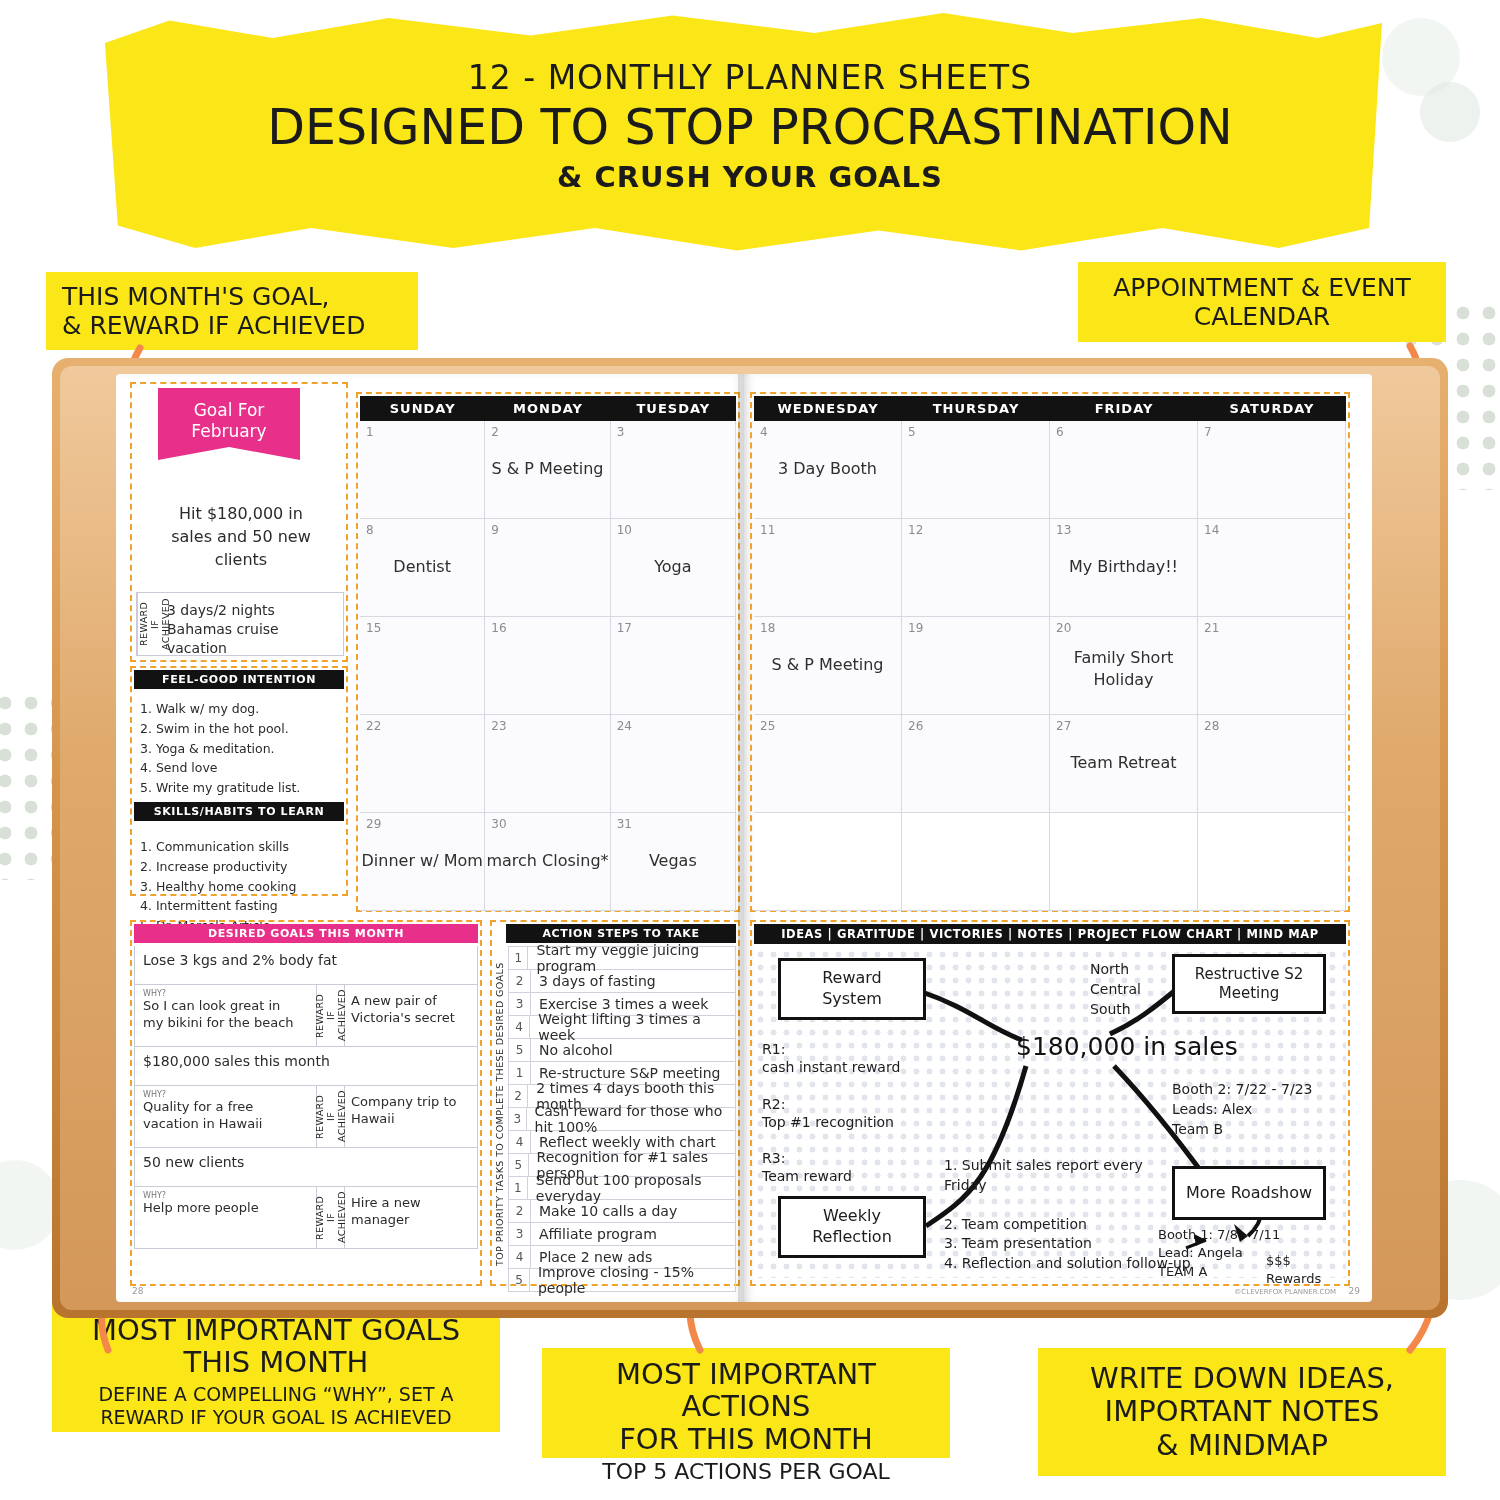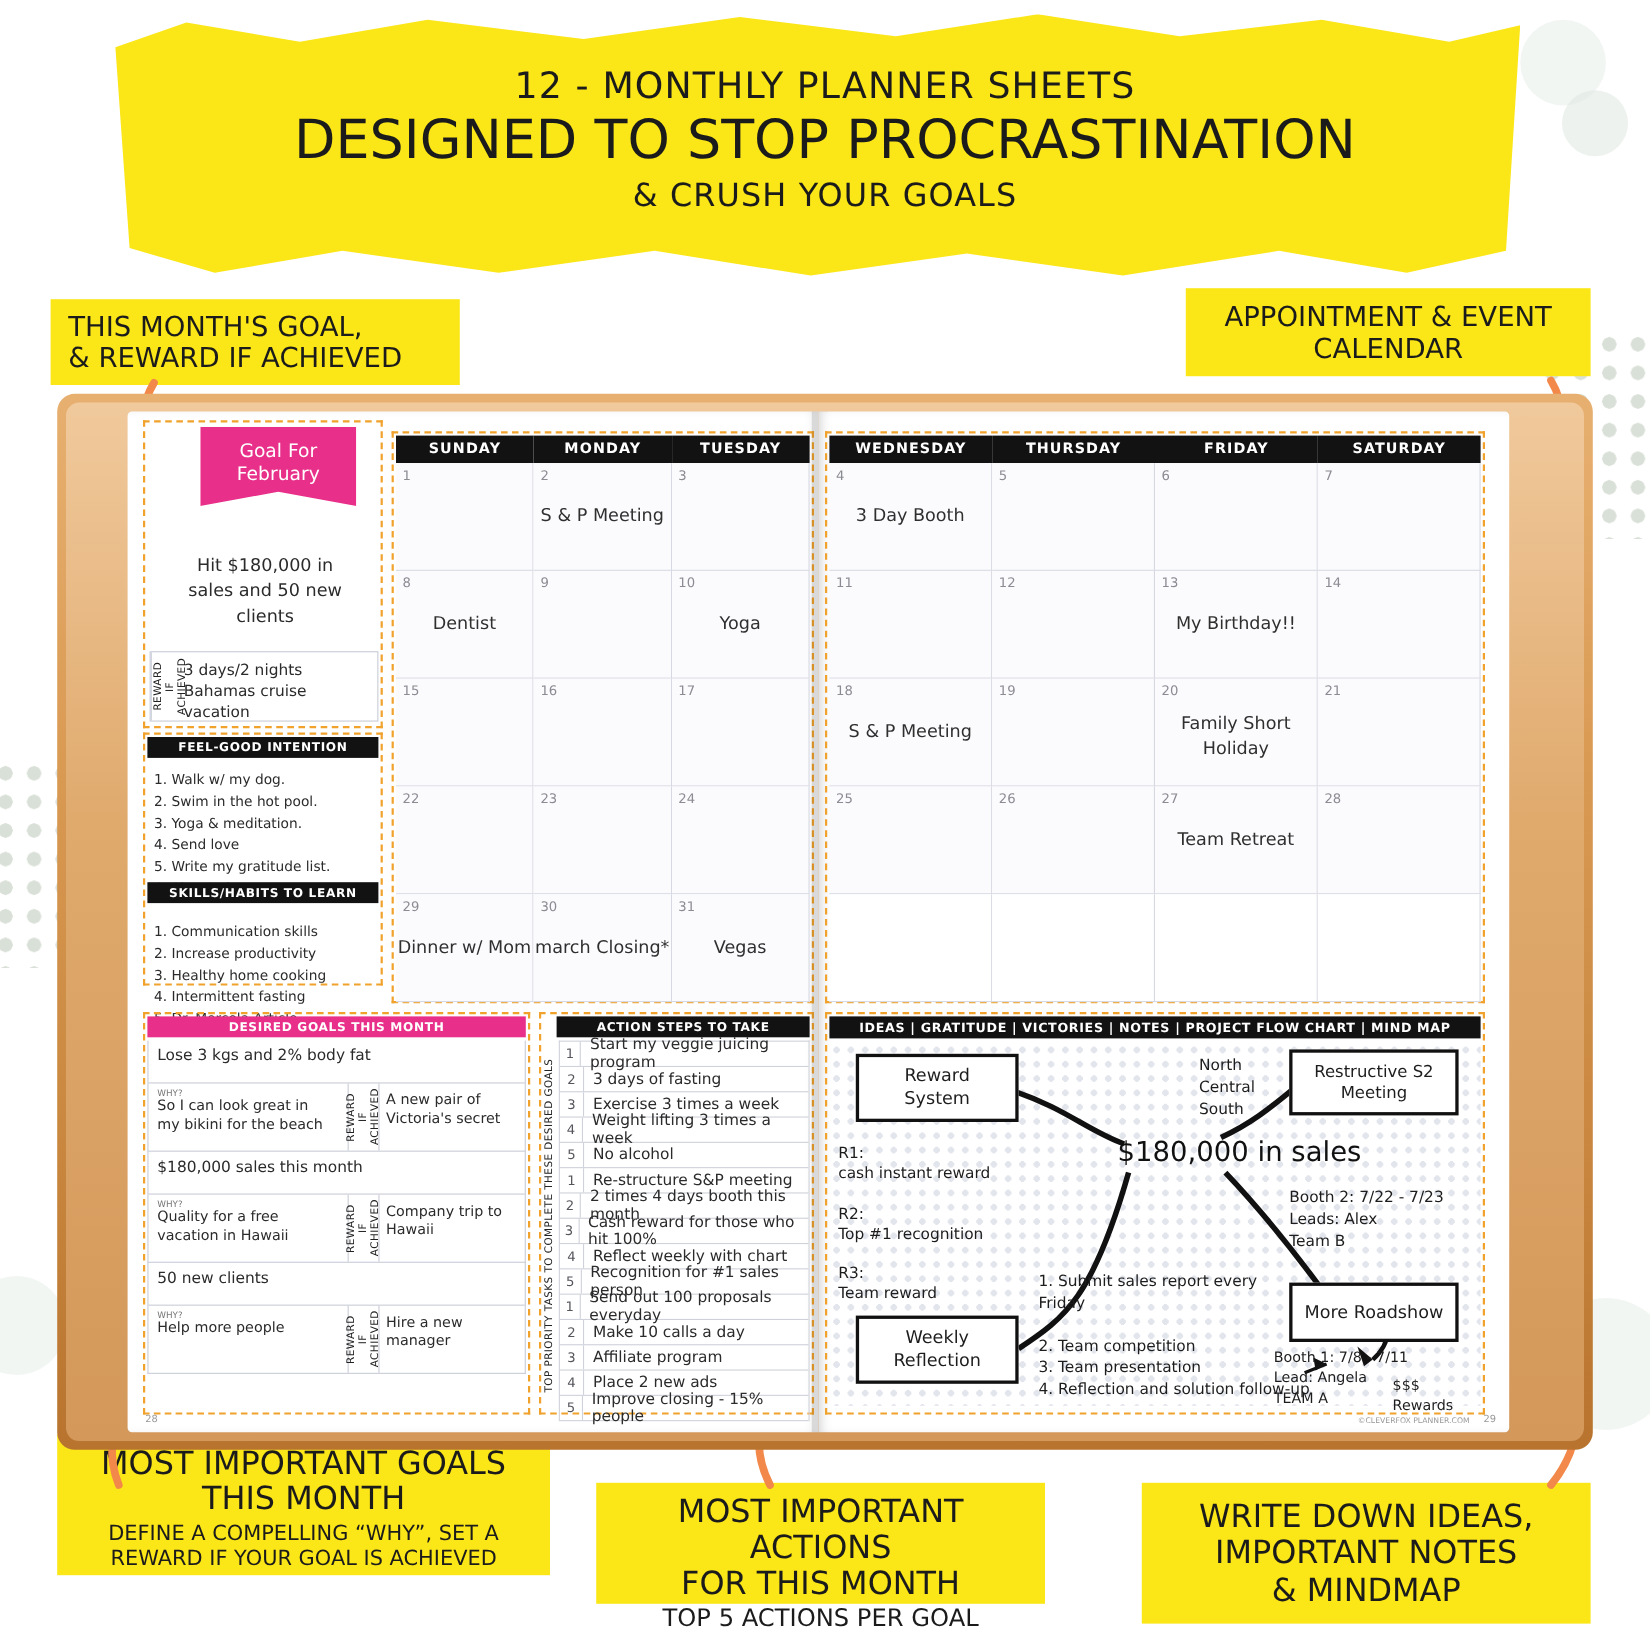--- a/index.html
+++ b/index.html
@@ -22,21 +22,21 @@
   #header-banner {
     position:absolute; left:92px; top:8px; width:1290px; height:250px;
     background:#fbe618;
     clip-path: polygon(1% 14%, 6% 5%, 14% 12%, 23% 4%, 34% 11%, 45% 3%, 56% 10%, 66% 2%, 76% 10%, 86% 4%, 95% 12%, 100% 6%,
                        99% 88%, 92% 96%, 83% 88%, 72% 97%, 61% 89%, 50% 97%, 39% 88%, 28% 96%, 17% 88%, 8% 96%, 2% 87%);
   }
   .hdr-line { position:absolute; width:100%; text-align:center; color:#1b1b1b;
               font-family:"DejaVu Sans", sans-serif; letter-spacing:1px; }
   #hdr-top { top:58px; font-size:33px; font-weight:400; }
   #hdr-mid { top:99px; font-size:49px; font-weight:400; letter-spacing:0px;}
-  #hdr-bot { top:160px; font-size:29px; font-weight:400; }
+  #hdr-bot { top:160px; font-size:29px; font-weight:700; }
 
   
   .callout {
     position:absolute; background:#fbe618; color:#1b1b1b;
     font-size:25px; line-height:1.18; padding:12px 16px; text-align:center;
     font-family:"DejaVu Sans", sans-serif;
   }
   .callout .sub { font-size:19px; display:block; line-height:1.2; }
 
   
@@ -177,21 +177,21 @@
 
 <div id="book">
   <div class="book-edge"></div>
   <div class="book-edge2"></div>
 
   <div class="page" id="page-left">
 
     <div class="dashed" style="left:14px;top:8px;width:218px;height:280px;"></div>
 
     <div style="position:absolute;left:42px;top:14px;">
-      <div class="ribbon" style="white-space:pre-line;margin-left:24px;">Goal For
+      <div class="ribbon" style="white-space:pre-line;">Goal For
 February</div>
     </div>
 
     <div style="position:absolute;left:26px;top:128px;width:198px;text-align:center;font-size:16px;line-height:1.45;color:#2b2b2b;white-space:pre-line;">Hit $180,000 in
 sales and 50 new
 clients</div>
 
     <div class="boxline" style="position:absolute;left:20px;top:218px;width:208px;height:64px;display:flex;">
       <div class="vtext" style="width:22px;border-right:1px solid #c9ccd6;white-space:pre-line;padding:4px 0;">REWARD
 IF ACHIEVED</div>

